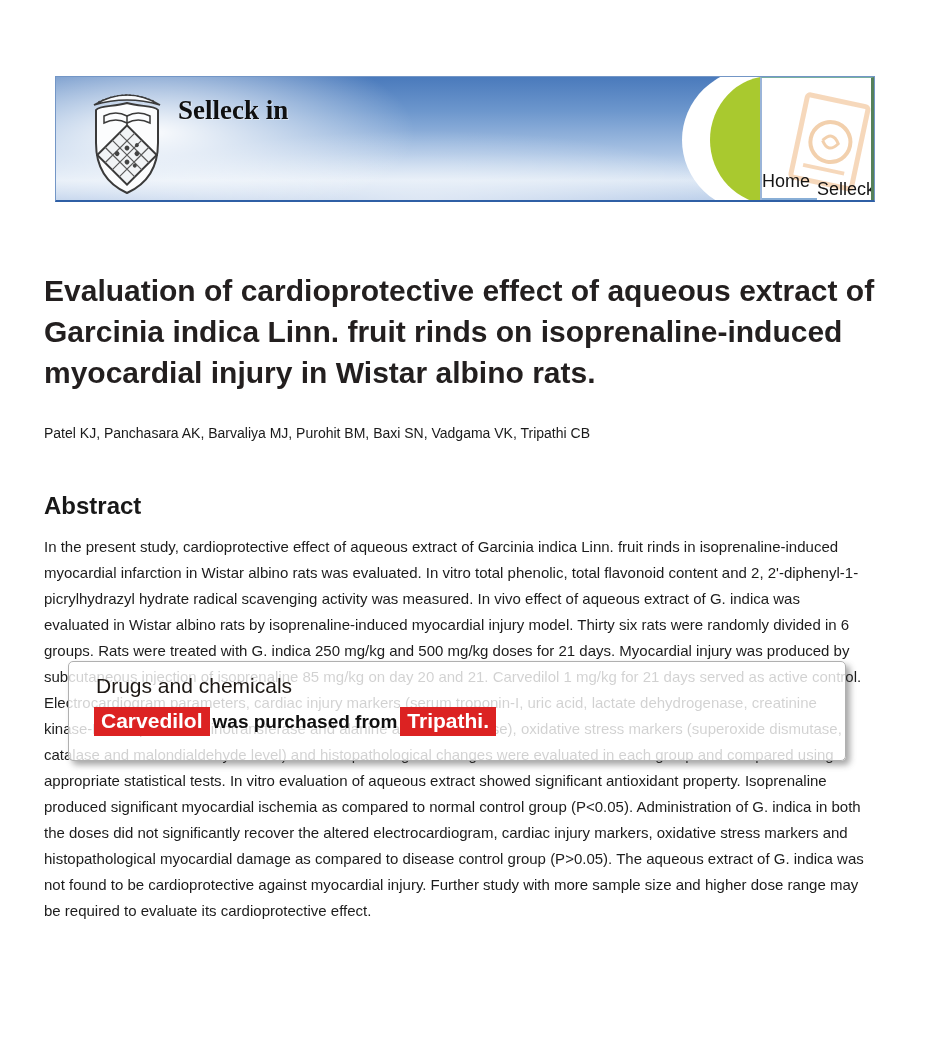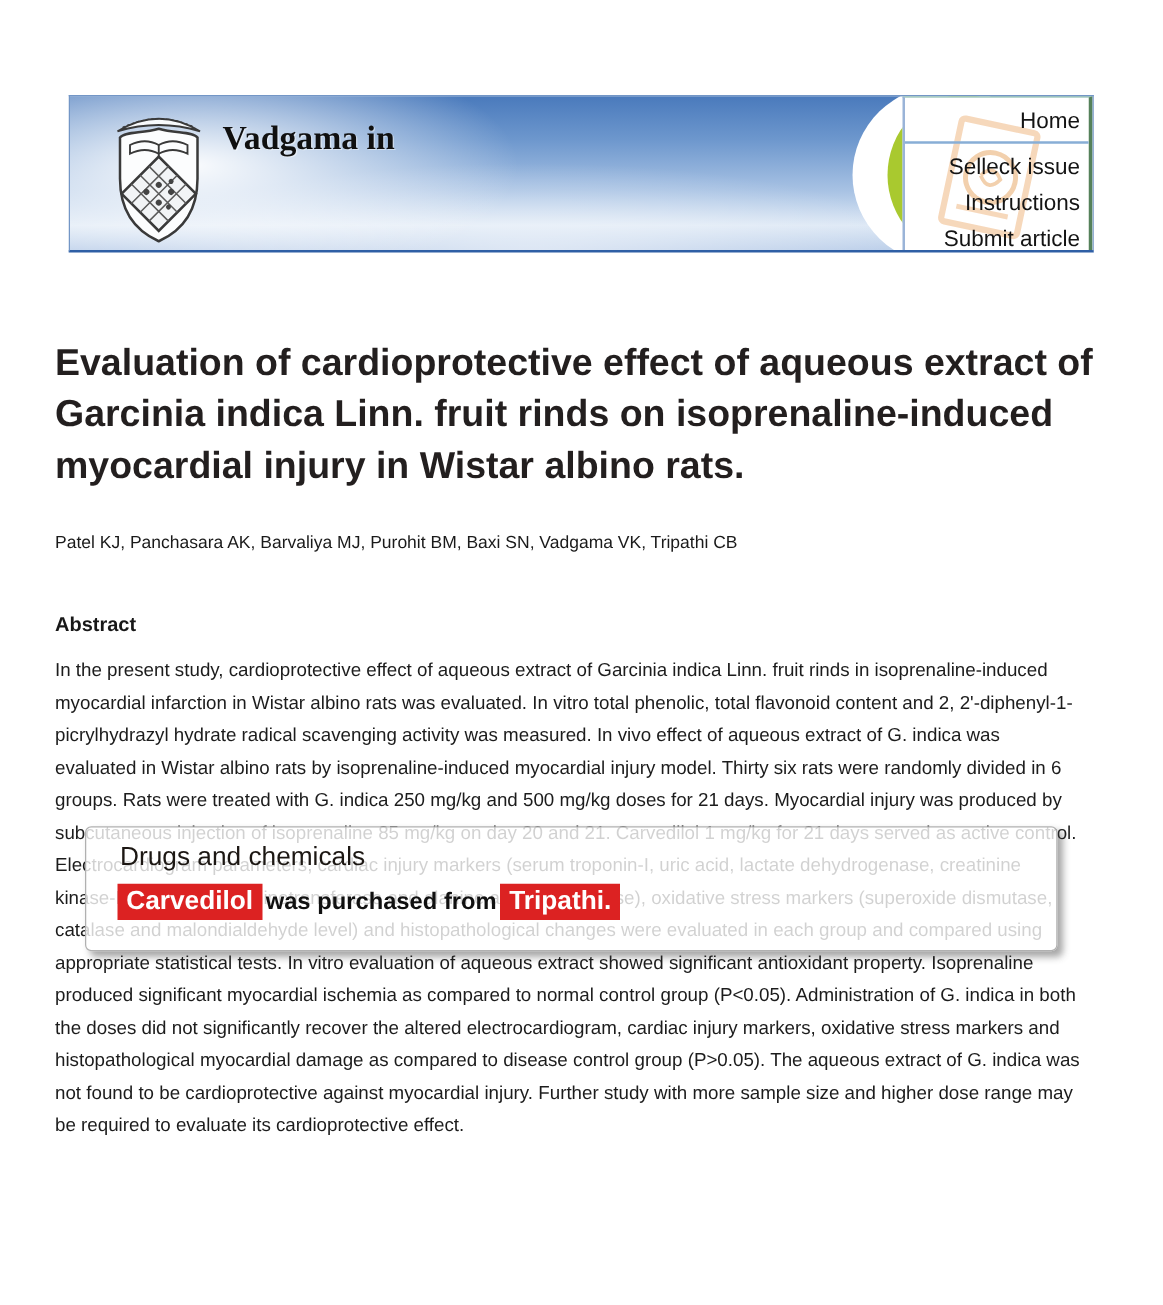--- a/index.html
+++ b/index.html
@@ -24,36 +24,36 @@
     overflow:hidden;
   }
   .logo{position:absolute;left:28px;top:6px;width:86px;height:114px;}
   .jname{position:absolute;left:122px;top:18px;color:#101010;
          font-family:"Liberation Serif",serif;font-weight:bold;
          text-shadow:1px 1px 0 rgba(255,255,255,.45);}
   .jname .l1{font-size:27px;line-height:30px;}
   .jname .l2{font-size:41px;line-height:44px;letter-spacing:-.5px;}
   .leaf{position:absolute;left:560px;top:0;width:300px;height:126px;}
   .nav{
-    position:absolute;right:0;top:0;width:152px;height:126px;background:#ffffff;
+    position:absolute;right:0;top:0;width:114px;height:126px;background:#ffffff;
     border-left:2px solid #9ab4d8;border-right:3px solid #55815a;border-top:1px solid #79b0a0;
-    display:flex;flex-direction:column;overflow:hidden;
+    display:flex;flex-direction:row;align-items:flex-end;overflow:hidden;
   }
   .nav .wm{position:absolute;left:18px;top:14px;opacity:.5;}
   .nav a{
     position:relative;display:block;width:100%;text-align:right;padding:3px 7px 2px 0;
     font-size:18px;line-height:24px;color:#141414;text-decoration:none;white-space:nowrap;
   }
   .nav a.first{padding-top:6px;padding-bottom:5px;border-bottom:2px solid var(--rule-blue);margin-bottom:3px;}
 
   
   .content{position:absolute;left:44px;top:270px;width:832px;}
   h1.title{font-size:30px;line-height:41px;font-weight:bold;color:#231f1f;}
   .authors{margin-top:32px;font-size:14px;color:#1a1a1a;}
-  h2.abs-h{margin-top:51px;font-size:16px;font-weight:bold;color:#181818;}
+  h2.abs-h{margin-top:51px;font-size:24px;font-weight:bold;color:#181818;}
   p.abstract{margin-top:14px;width:820px;font-size:15px;line-height:26px;color:#1c1c1c;}
 
   
   .popup{
     position:absolute;left:68px;top:661px;width:778px;height:100px;
     background:rgba(255,255,255,.80);
     border:1px solid #b0b0b0;border-radius:5px;
     box-shadow:4px 4px 6px rgba(60,60,60,.45);
   }
   .popup .ph{margin:12px 0 0 27px;font-size:21px;font-weight:normal;color:#1c1713;}
@@ -83,21 +83,21 @@
       <circle cx="-5" cy="-5" r="2.4" fill="#444"></circle>
         <circle cx="6" cy="-8" r="2.4" fill="#444"></circle>
       <circle cx="-8" cy="6" r="2.4" fill="#444"></circle>
         <circle cx="5" cy="5" r="2.4" fill="#444"></circle>
       <circle cx="0" cy="-14" r="2" fill="#444"></circle>
         <circle cx="13" cy="2" r="2" fill="#444"></circle>
     </g>
   </svg>
 
   <div class="jname">
-    <div class="l1">Vadgama in</div>
+    <div class="l1">Selleck in</div>
   </div>
 
   <svg class="leaf" viewBox="0 0 300 126">
     <ellipse cx="140" cy="63" rx="74" ry="72" fill="#ffffff"></ellipse>
     <ellipse cx="155" cy="63" rx="61" ry="64" fill="#a9c92f"></ellipse>
     <ellipse cx="205" cy="108" rx="50" ry="62" fill="#d2772e"></ellipse>
   </svg>
 
   <nav class="nav">
     <svg class="wm" width="100" height="104" viewBox="0 0 100 104">

